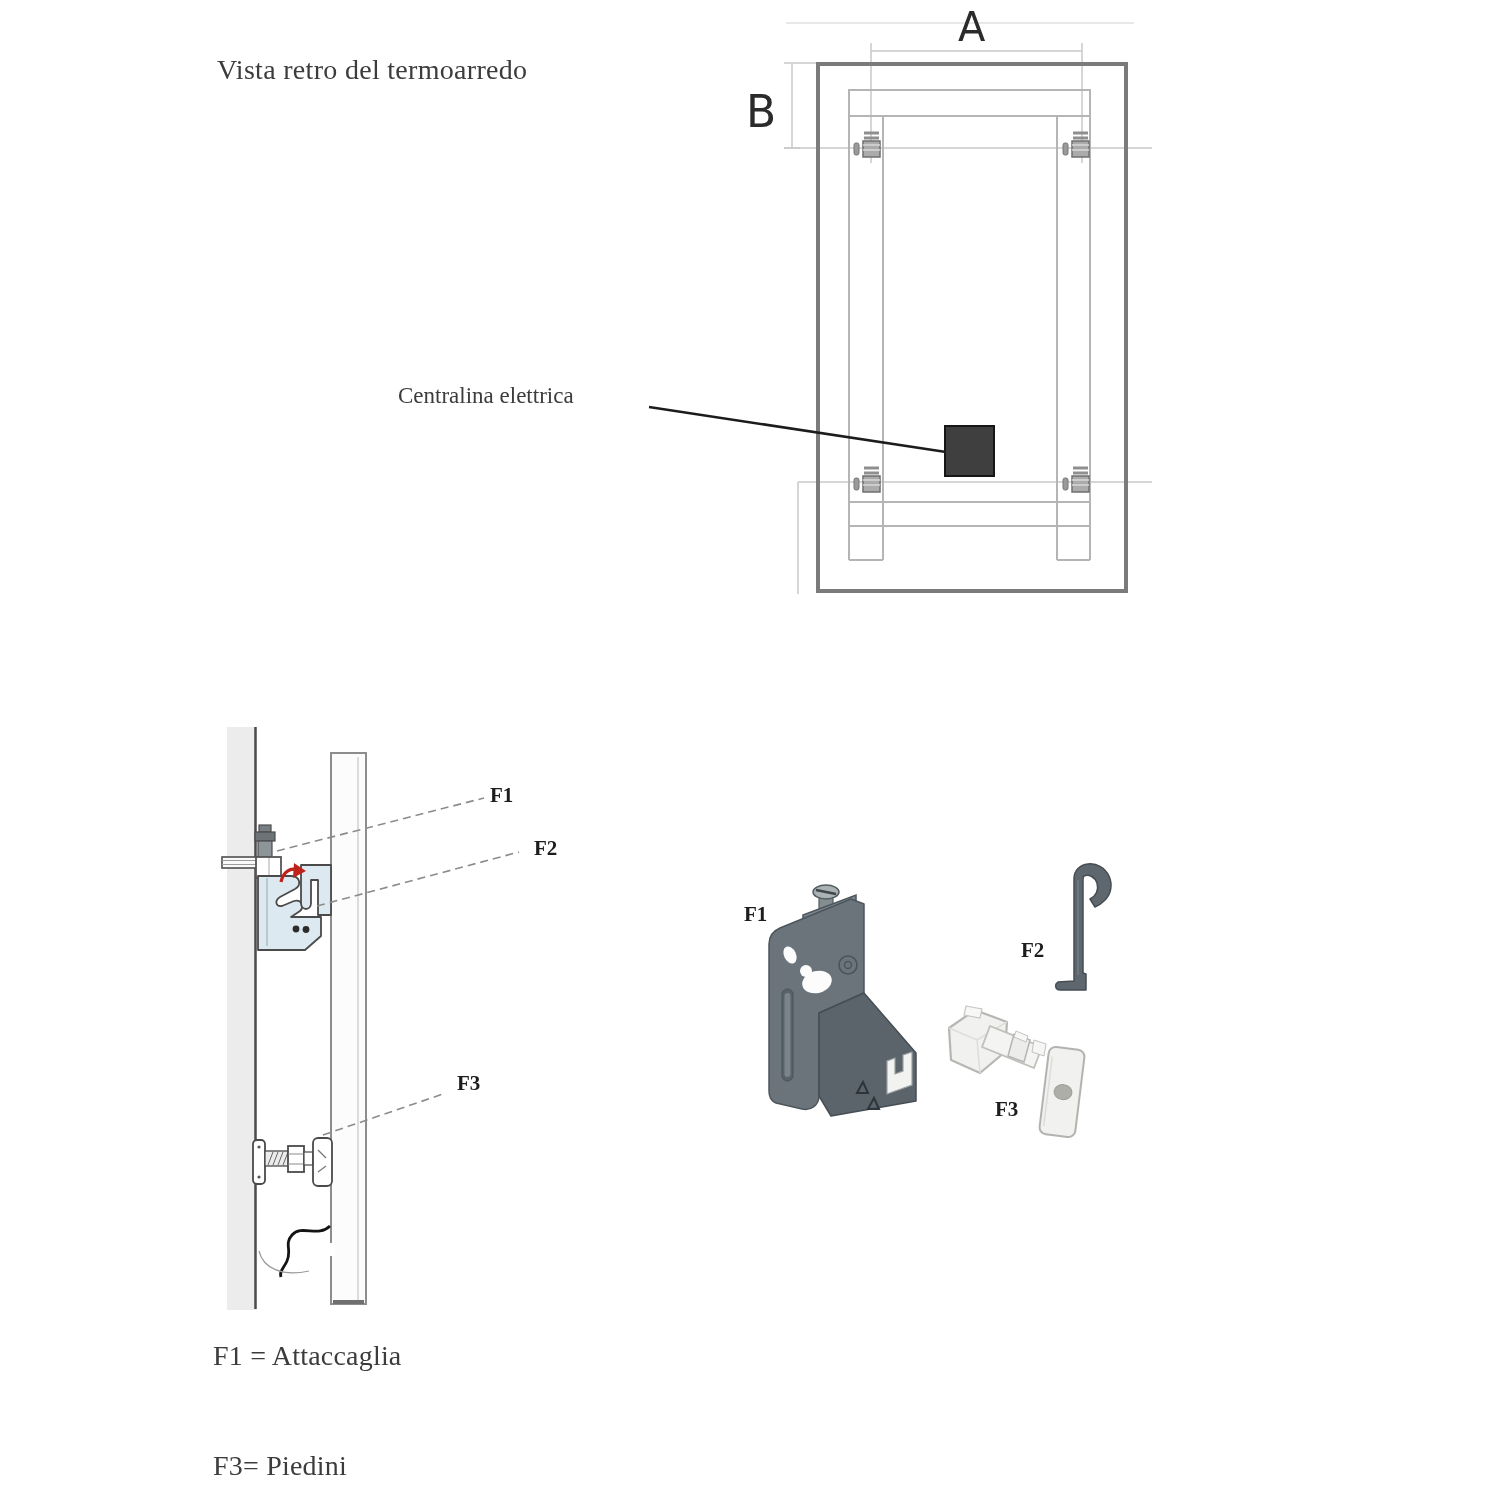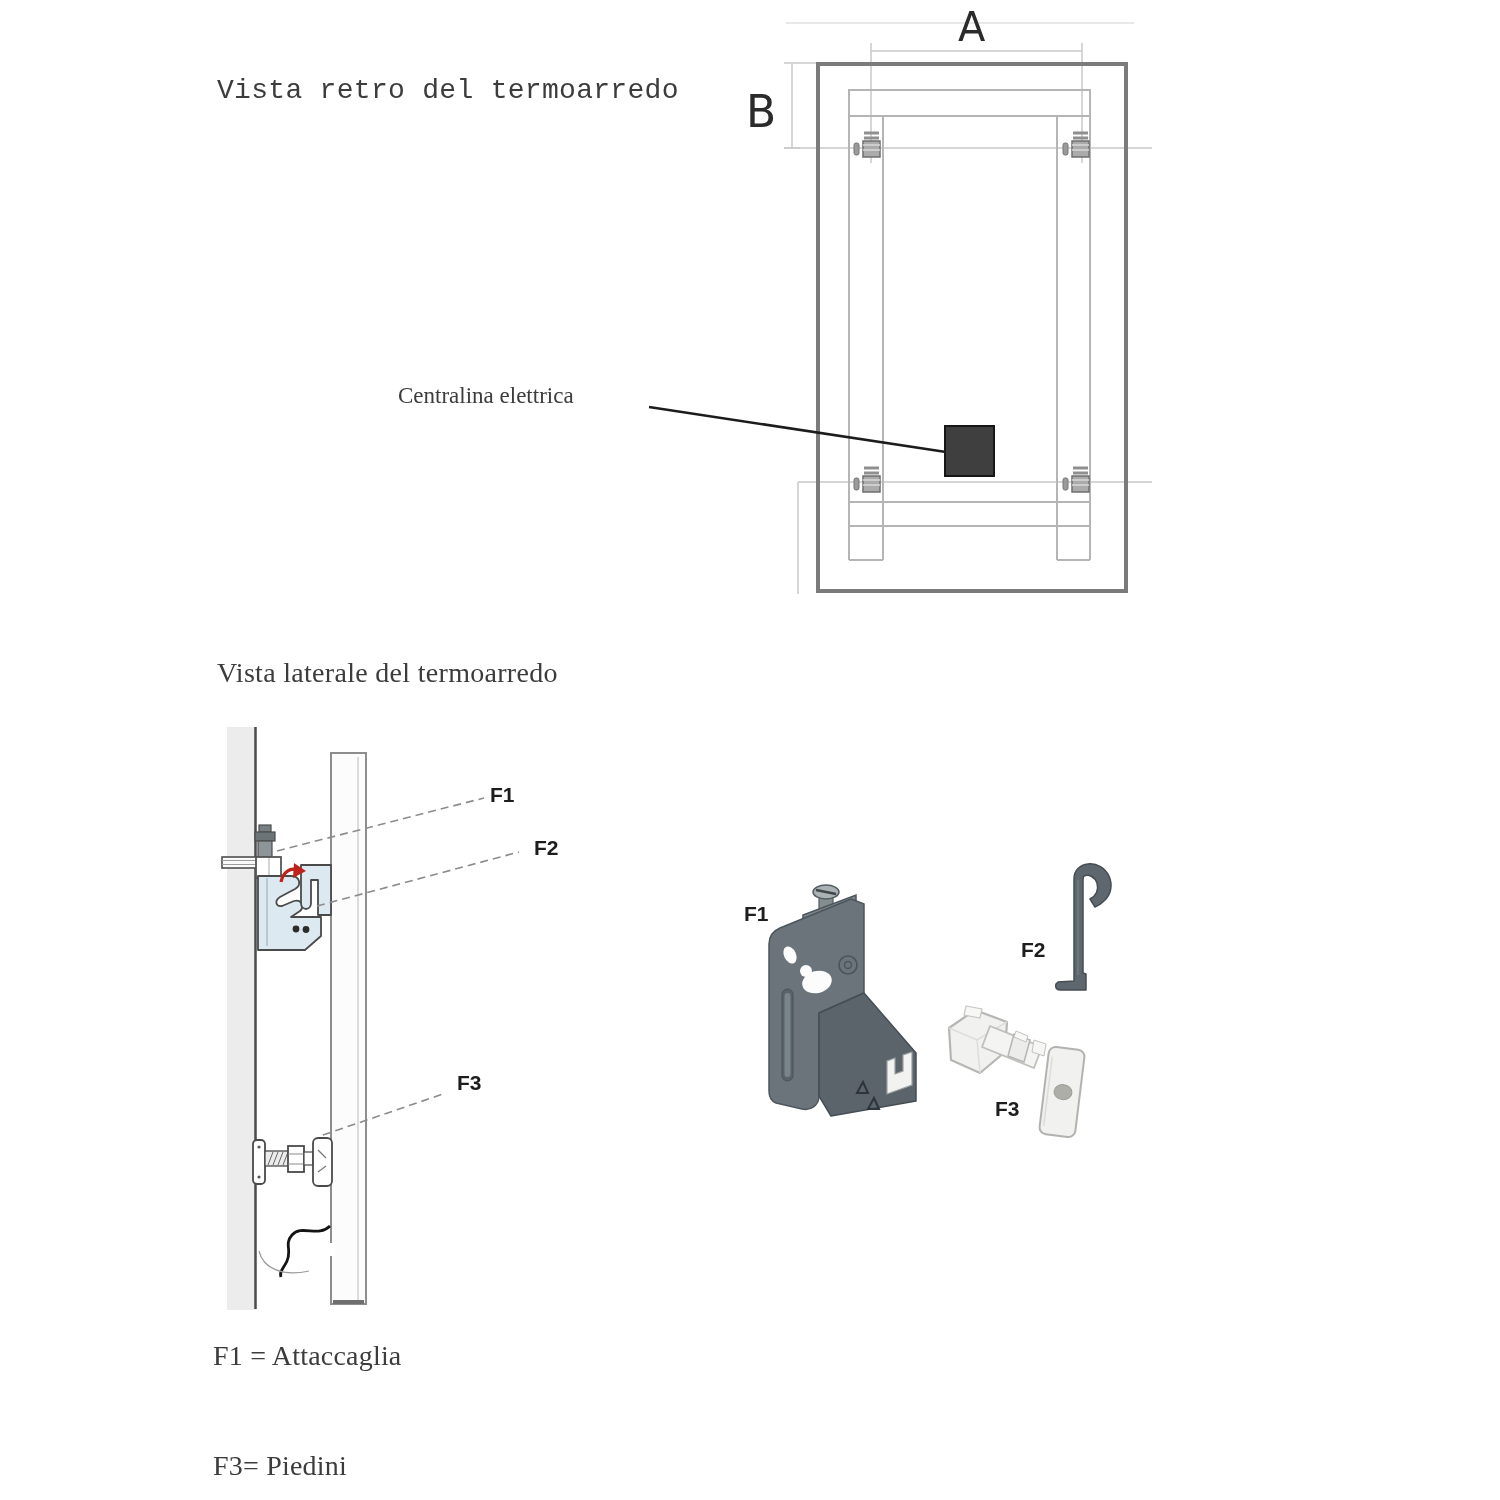--- a/index.html
+++ b/index.html
@@ -4,21 +4,21 @@
 <style>
   html,body{margin:0;padding:0;background:#ffffff;}
   .canvas{position:relative;width:1500px;height:1500px;background:#ffffff;overflow:hidden;
           font-family:"Liberation Serif", serif;}
   svg.art{position:absolute;left:0;top:0;}
   .txt{position:absolute;white-space:nowrap;color:#3c3c3c;}
   .title{font-size:28px;letter-spacing:.3px;}
   .callout{font-size:23px;}
   .legend-row{font-size:28px;letter-spacing:.2px;}
   .dim-label{font-family:"DejaVu Sans", sans-serif;font-size:40px;color:#2b2b2b;}
-  .f-label{font-family:Liberation Sans, sans-serif;font-size:21px;font-weight:700;color:#1d1d1d;}
+  .f-label{font-family:Liberation Serif, serif;font-size:21px;font-weight:700;color:#1d1d1d;}
 </style>
 </head>
 <body>
 
 <div class="canvas">
 
   <svg class="art" width="1500" height="1500" viewBox="0 0 1500 1500">
 
     <g>
 
@@ -204,28 +204,27 @@
         <g transform="rotate(7 1062 1092)">
           <rect x="1044" y="1048" width="36" height="88" rx="7" fill="#f1f1ef" stroke="#b2b2af" stroke-width="2"></rect>
           <ellipse cx="1063" cy="1092" rx="9" ry="7.5" fill="#aeaea9" stroke="#9c9c97" stroke-width="1"></ellipse>
           <line x1="1048" y1="1058" x2="1048" y2="1128" stroke="#dcdcda" stroke-width="1.5"></line>
         </g>
         <path d="M1034,1040 L1046,1044 L1044,1056 L1032,1052 Z" fill="#f6f6f4" stroke="#c2c2bf" stroke-width="1"></path>
       </g>
     </g>
   </svg>
 
-  <div class="txt title" style="left:217px;top:75px;font-family:Liberation Mono, monospace;">Vista retro del termoarredo</div>
+  <div class="txt title" style="left:217px;top:54px;">Vista retro del termoarredo</div>
 
   <div class="txt dim-label" style="left:958px;top:4px;">A</div>
   <div class="txt dim-label" style="left:746px;top:86px;font-size:44px;">B</div>
 
   <div class="txt callout" style="left:398px;top:383px;">Centralina elettrica</div>
 
-  <div class="txt title" style="left:217px;top:657px;">Vista laterale del termoarredo</div>
 
   <div class="txt f-label" style="left:490px;top:783px;">F1</div>
   <div class="txt f-label" style="left:534px;top:836px;">F2</div>
   <div class="txt f-label" style="left:457px;top:1071px;">F3</div>
 
   <div class="txt f-label" style="left:744px;top:902px;">F1</div>
   <div class="txt f-label" style="left:1021px;top:938px;">F2</div>
   <div class="txt f-label" style="left:995px;top:1097px;">F3</div>
 
   <div class="txt legend-row" style="left:213px;top:1340px;">F1 = Attaccaglia</div>

